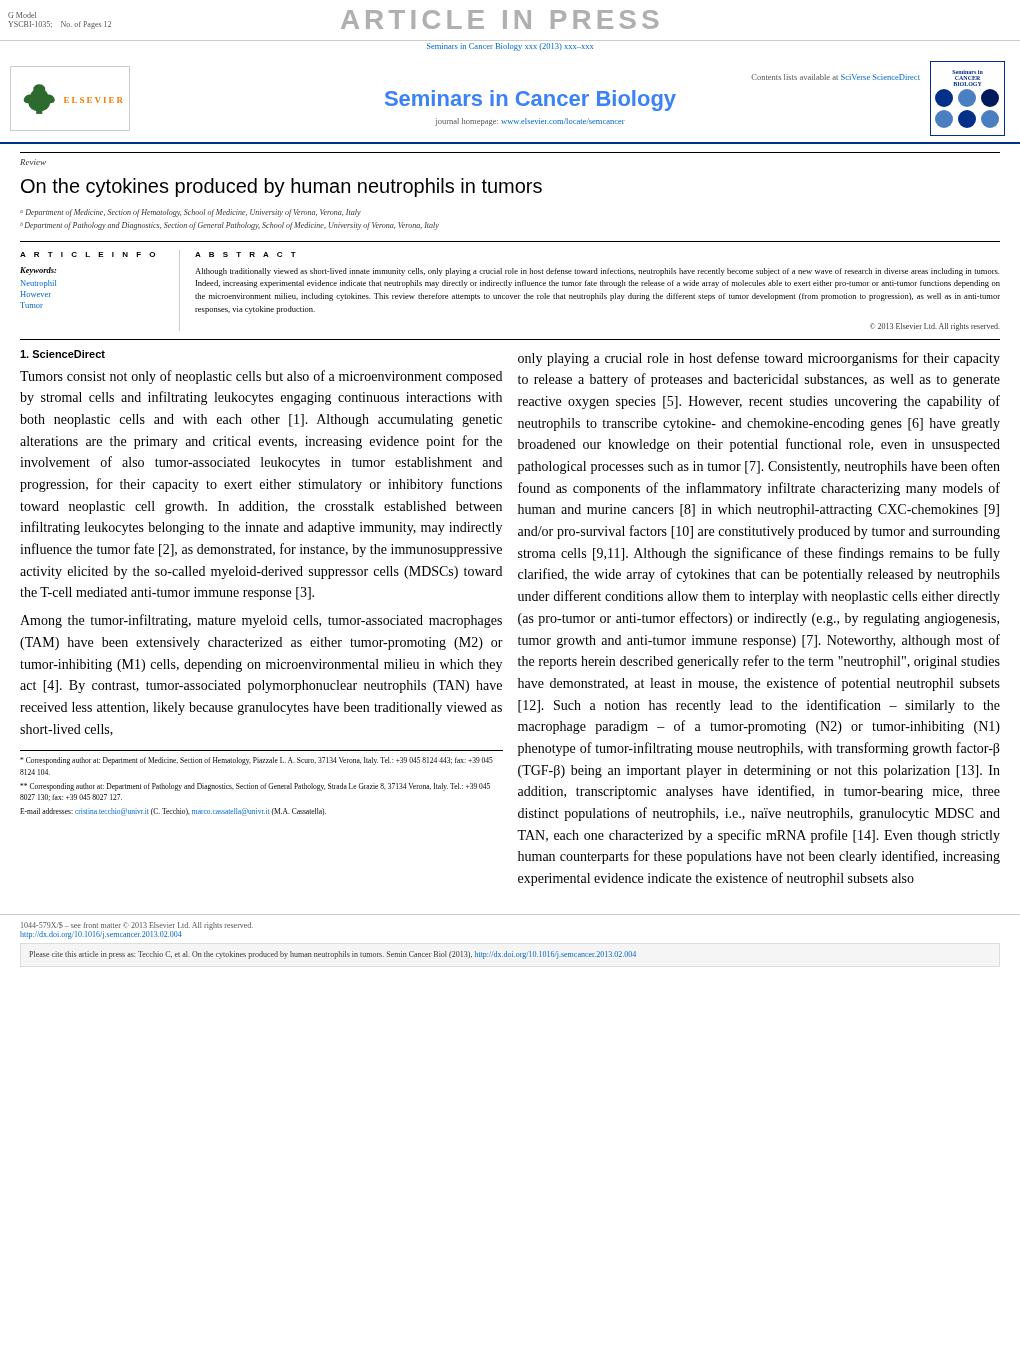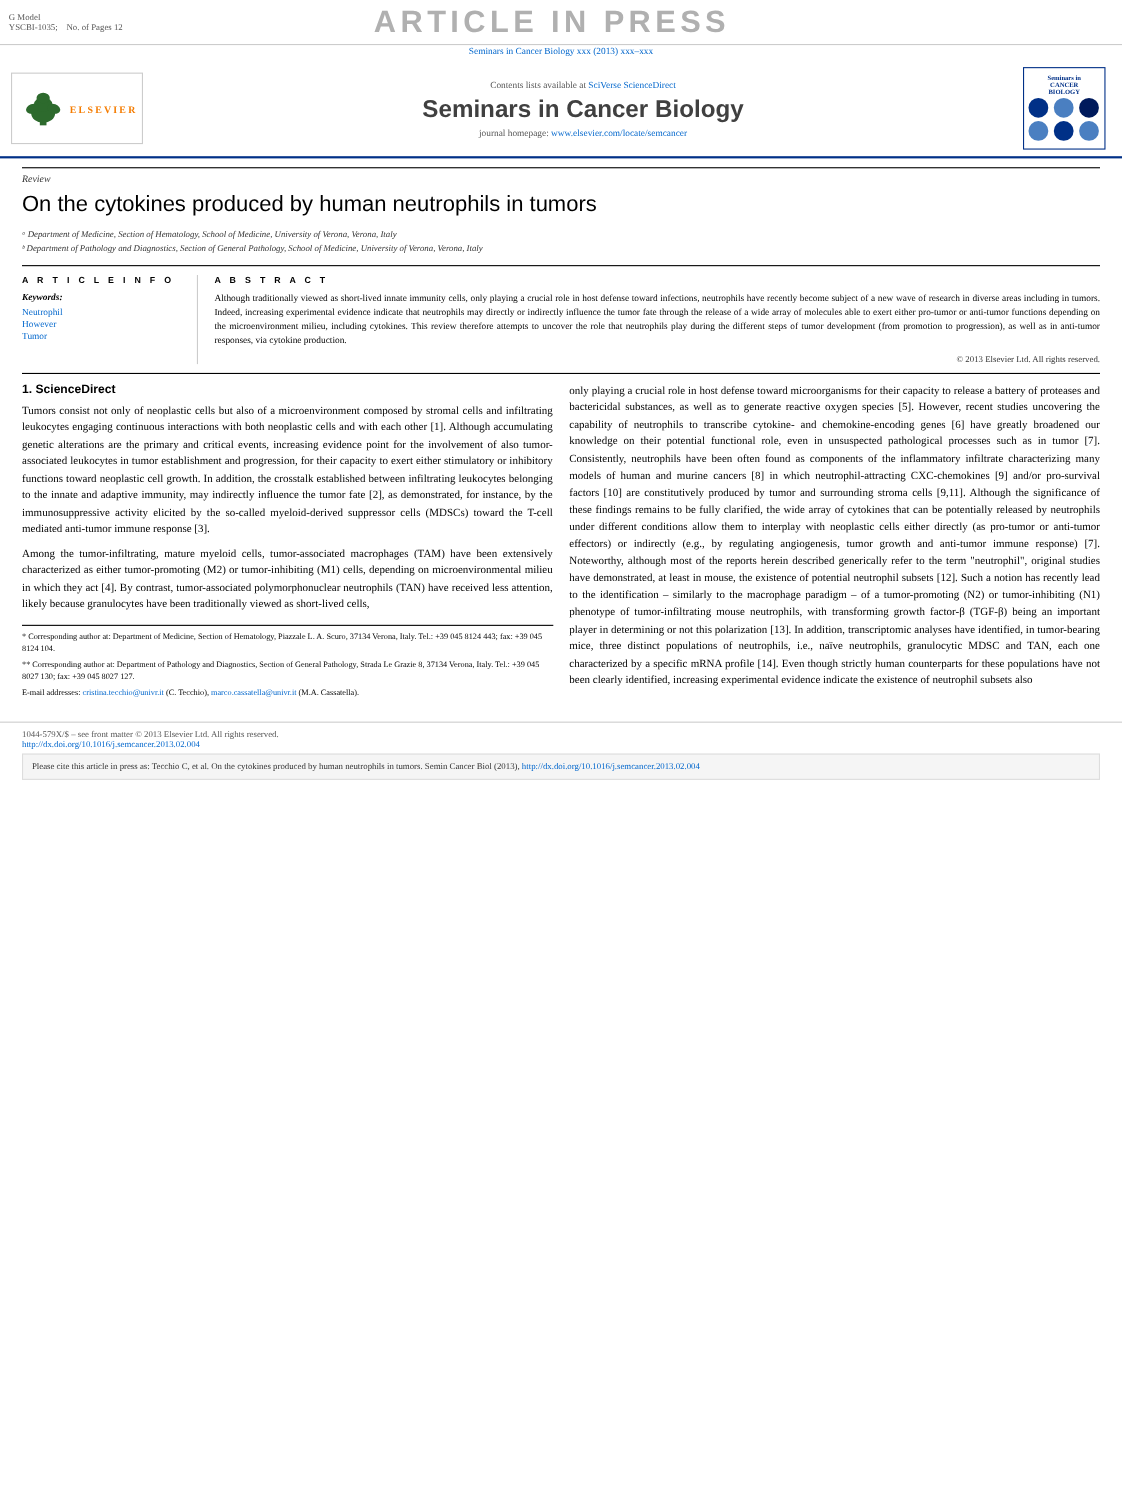--- a/index.html
+++ b/index.html
@@ -66,28 +66,29 @@
       margin-top: 2px;
     }
     .journal-center {
       flex: 1;
       text-align: center;
     }
     .sciverse-line {
       font-size: 8.5px;
       color: #555;
       margin-bottom: 4px;
+      text-align: right;
     }
     .sciverse-link {
       color: #0066cc;
     }
     .journal-title {
       font-size: 22px;
       font-weight: bold;
-      color: #404040;
+      color: #3b82f6;
       font-family: Arial, sans-serif;
       margin: 4px 0;
     }
     .journal-homepage {
       font-size: 8.5px;
       color: #555;
     }
     .journal-homepage a {
       color: #0066cc;
     }
@@ -230,21 +231,21 @@
 
     .section-heading {
       font-size: 11px;
       font-weight: bold;
       font-family: Arial, sans-serif;
       margin-bottom: 6px;
       color: #000;
     }
 
     .body-text {
-      font-size: 10px;
+      font-size: 14px;
       line-height: 1.55;
       text-align: justify;
       margin-bottom: 6px;
       color: #000;
     }
 
     
     .footnotes {
       border-top: 1px solid #000;
       margin-top: 10px;

